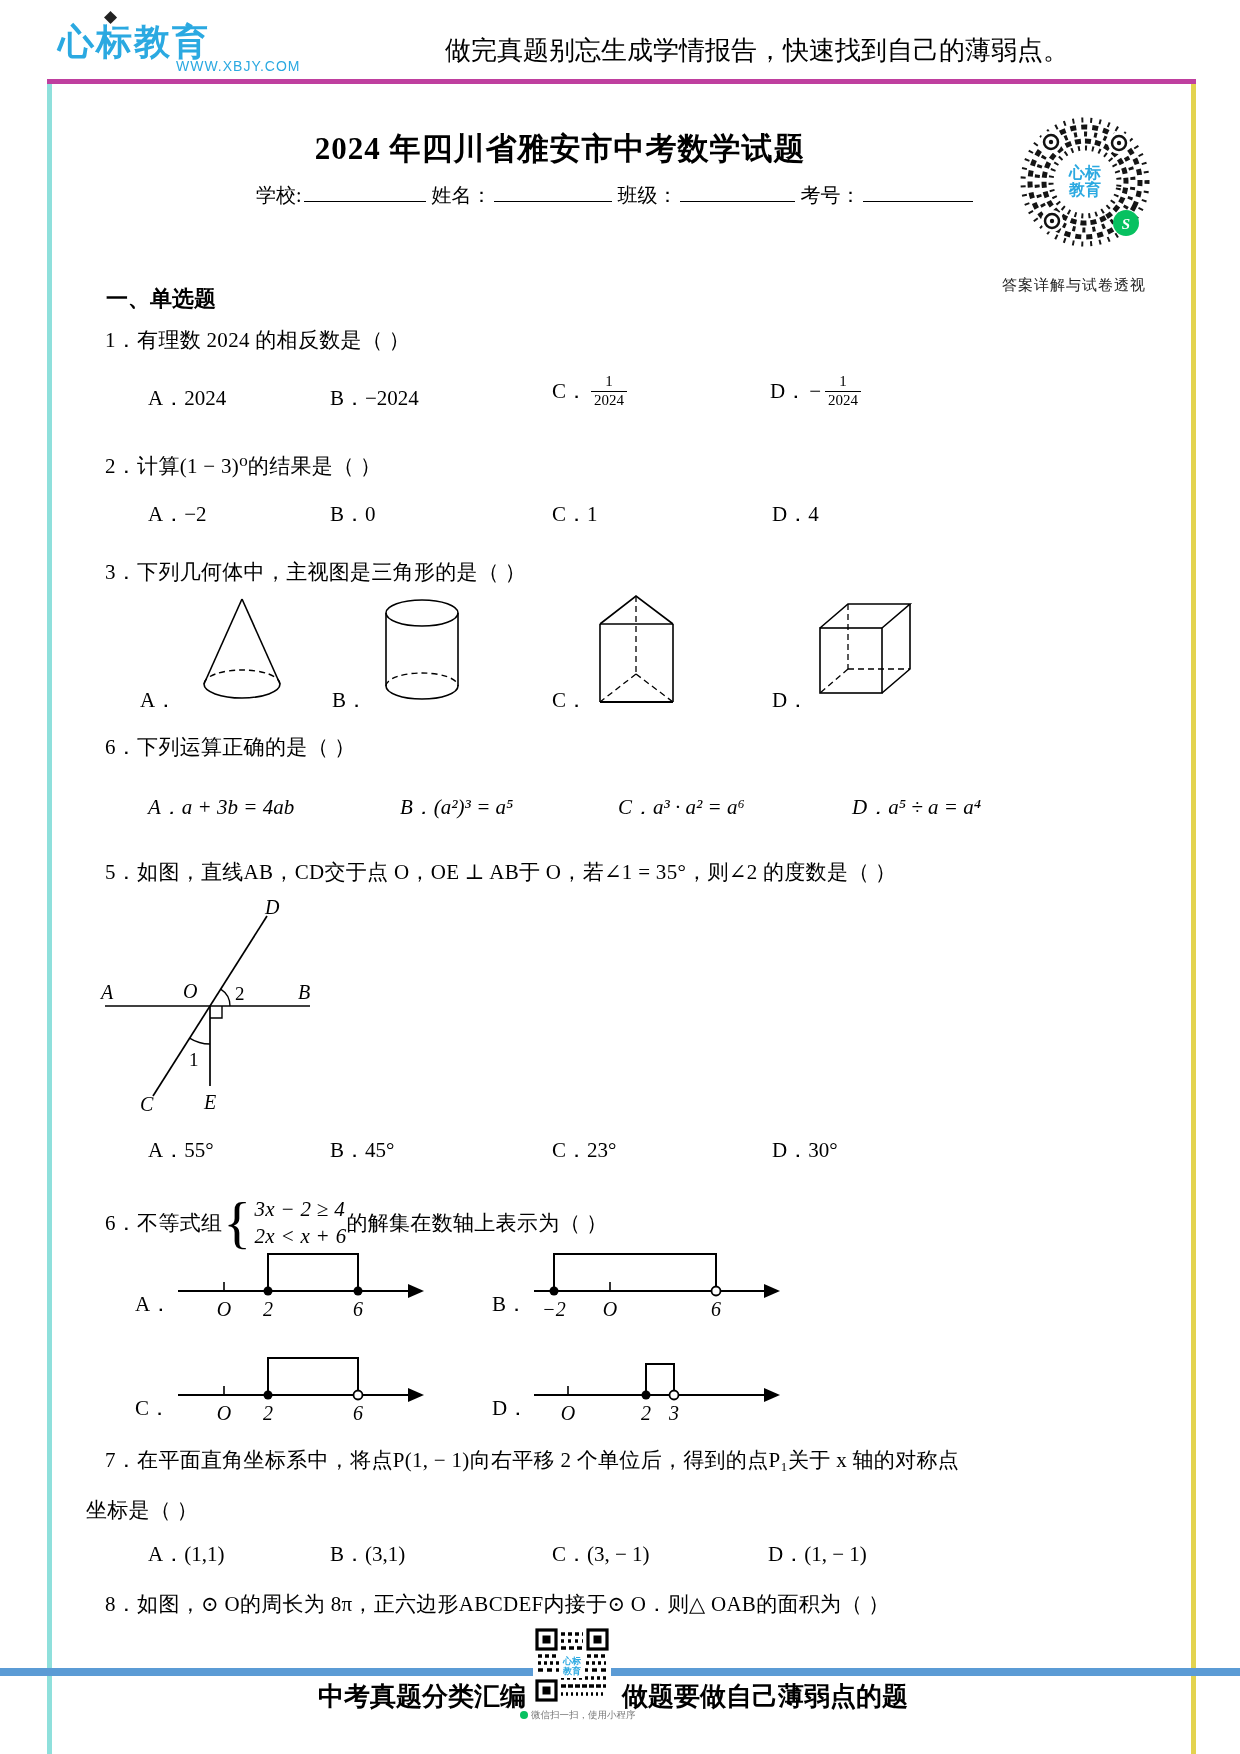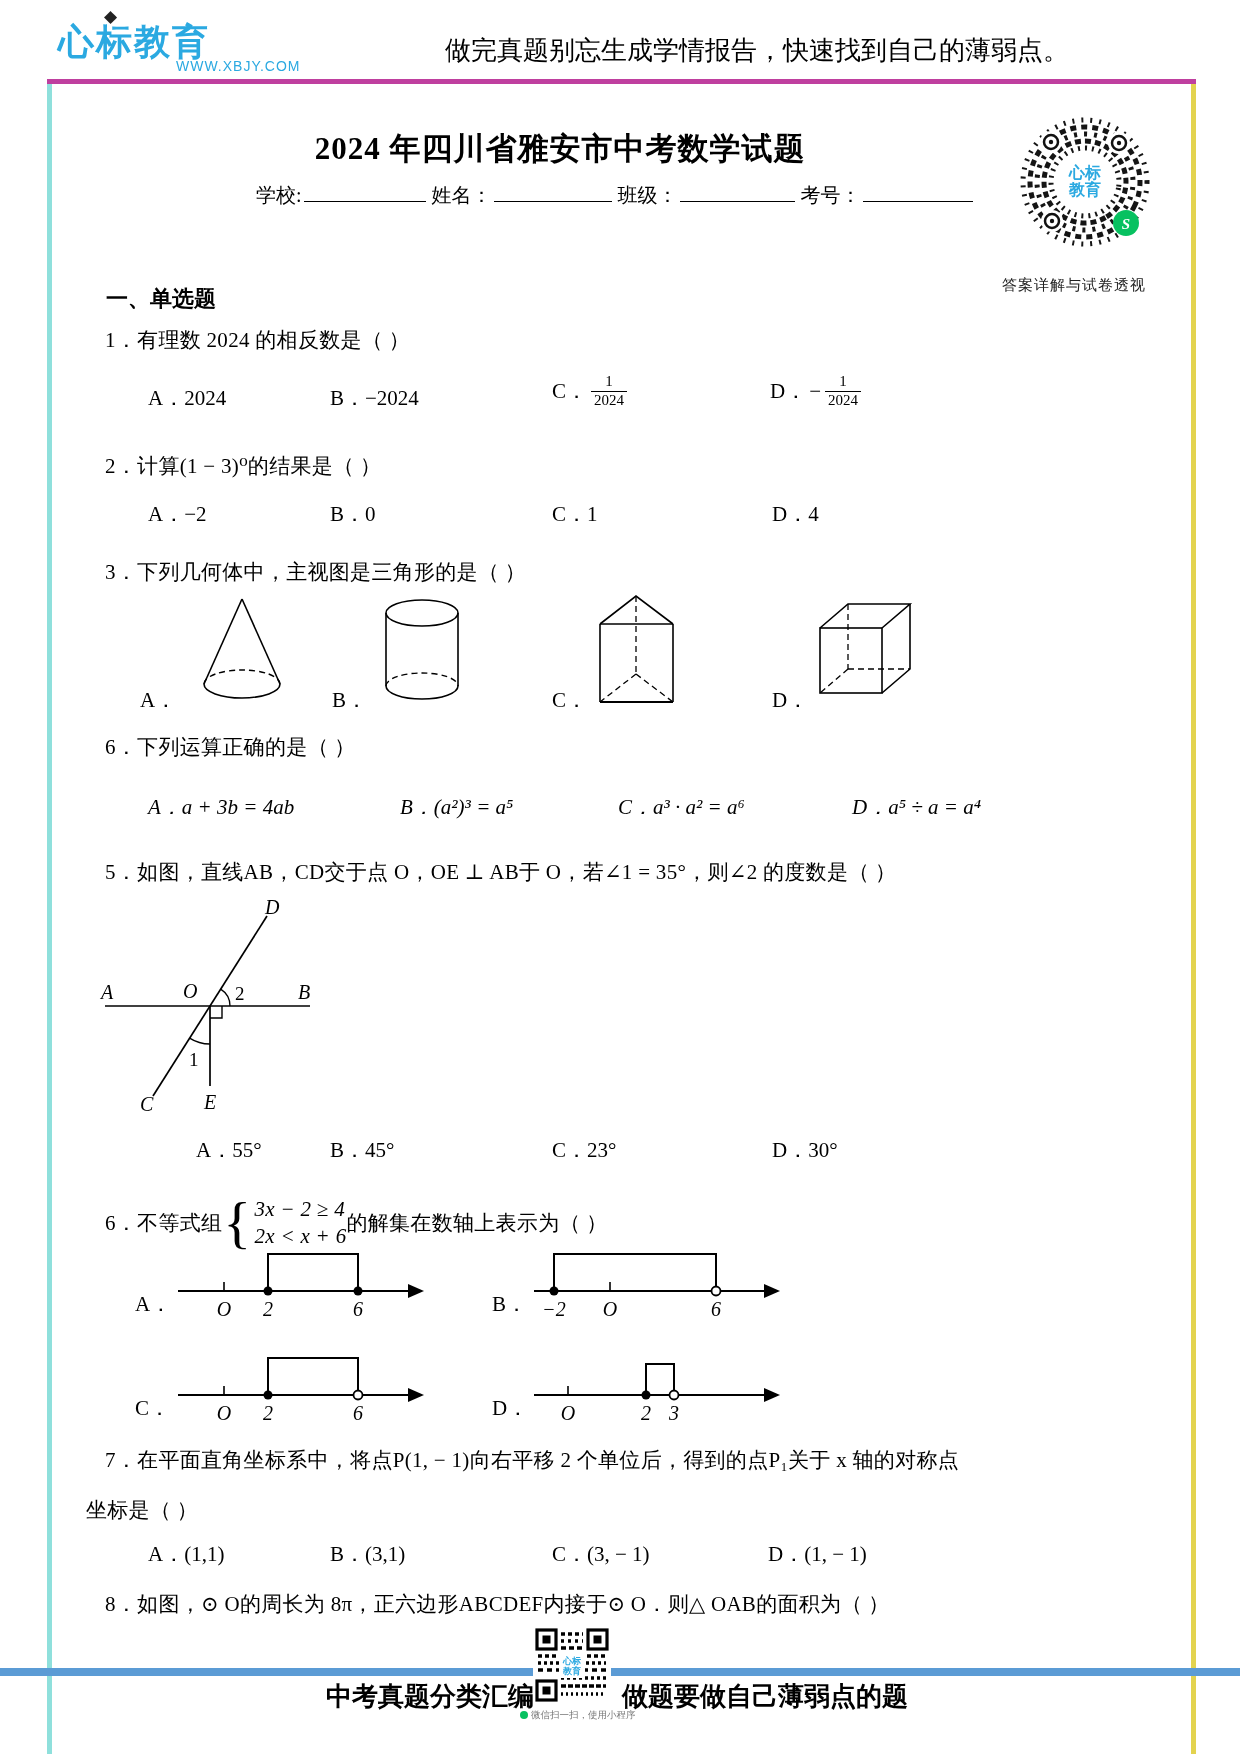--- a/index.html
+++ b/index.html
@@ -188,21 +188,21 @@
         <text x="180" y="18">D</text>
         <text x="119" y="213">E</text>
         <text x="98" y="102">O</text>
       </g>
       <g font-size="19">
         <text x="104" y="170">1</text>
         <text x="150" y="104">2</text>
       </g>
     </svg>
   </div>
-  <span class="abs opt" style="left:148px;top:1136px;margin-left:48px;">A．55°</span>
+  <span class="abs opt" style="left:148px;top:1136px;">A．55°</span>
   <span class="abs opt" style="left:330px;top:1136px;">B．45°</span>
   <span class="abs opt" style="left:552px;top:1136px;">C．23°</span>
   <span class="abs opt" style="left:772px;top:1136px;">D．30°</span>
 
   <div class="abs q6row stem" style="left:105px;top:1180px;margin-top:16px;">
     <span>6．不等式组</span>
     <span class="brace">{</span>
     <span class="sys">
       <span>3x − 2 ≥ 4</span>
       <span>2x &lt; x + 6</span>
@@ -281,21 +281,21 @@
   <div class="abs stem" style="left:105px;top:1446px;">7．在平面直角坐标系中，将点P(1, − 1)向右平移 2 个单位后，得到的点P₁关于 x 轴的对称点</div>
   <div class="abs stem" style="left:86px;top:1496px;">坐标是（      ）</div>
   <span class="abs opt" style="left:148px;top:1540px;">A．(1,1)</span>
   <span class="abs opt" style="left:330px;top:1540px;">B．(3,1)</span>
   <span class="abs opt" style="left:552px;top:1540px;">C．(3, − 1)</span>
   <span class="abs opt" style="left:768px;top:1540px;">D．(1, − 1)</span>
 
   <div class="abs stem" style="left:105px;top:1590px;">8．如图，⊙ O的周长为 8π，正六边形ABCDEF内接于⊙ O．则△ OAB的面积为（      ）</div>
 
   <div class="abs rule-blue"></div>
-  <div class="abs footer-text" style="left:326px;top:1679px;">中考真题分类汇编</div>
+  <div class="abs footer-text" style="left:318px;top:1679px;">中考真题分类汇编</div>
   <div class="abs footer-text" style="left:622px;top:1679px;">做题要做自己薄弱点的题</div>
 
   <div class="abs" style="left:533px;top:1626px;width:78px;height:78px;background:#fff;">
     <svg width="78" height="78" viewBox="0 0 78 78">
       <rect x="0" y="0" width="78" height="78" fill="#fff"></rect>
       <g>
         <rect x="4" y="4" width="19" height="19" fill="none" stroke="#000" stroke-width="3.2"></rect>
         <rect x="9.5" y="9.5" width="8" height="8" fill="#000"></rect>
         <rect x="55" y="4" width="19" height="19" fill="none" stroke="#000" stroke-width="3.2"></rect>
         <rect x="60.5" y="9.5" width="8" height="8" fill="#000"></rect>

